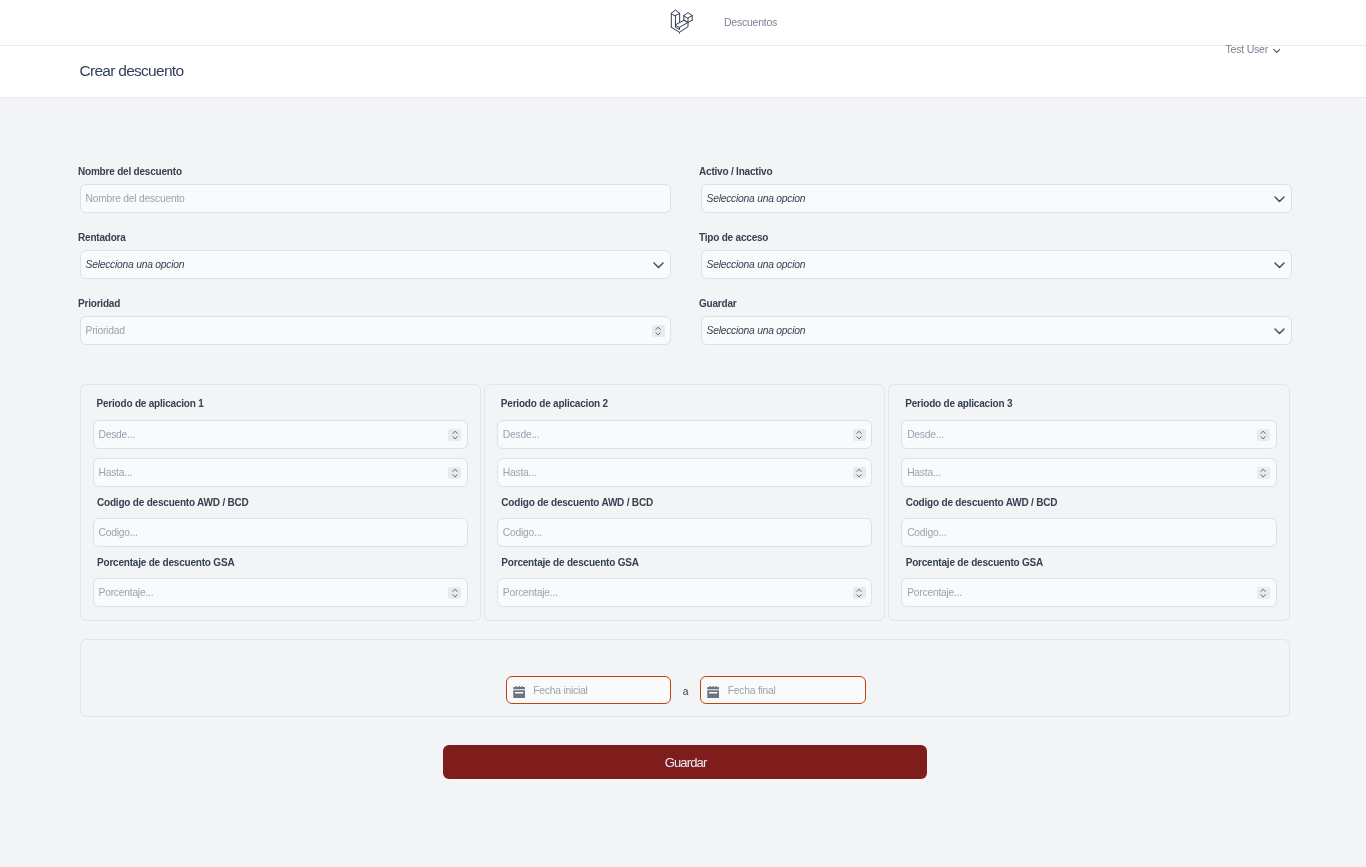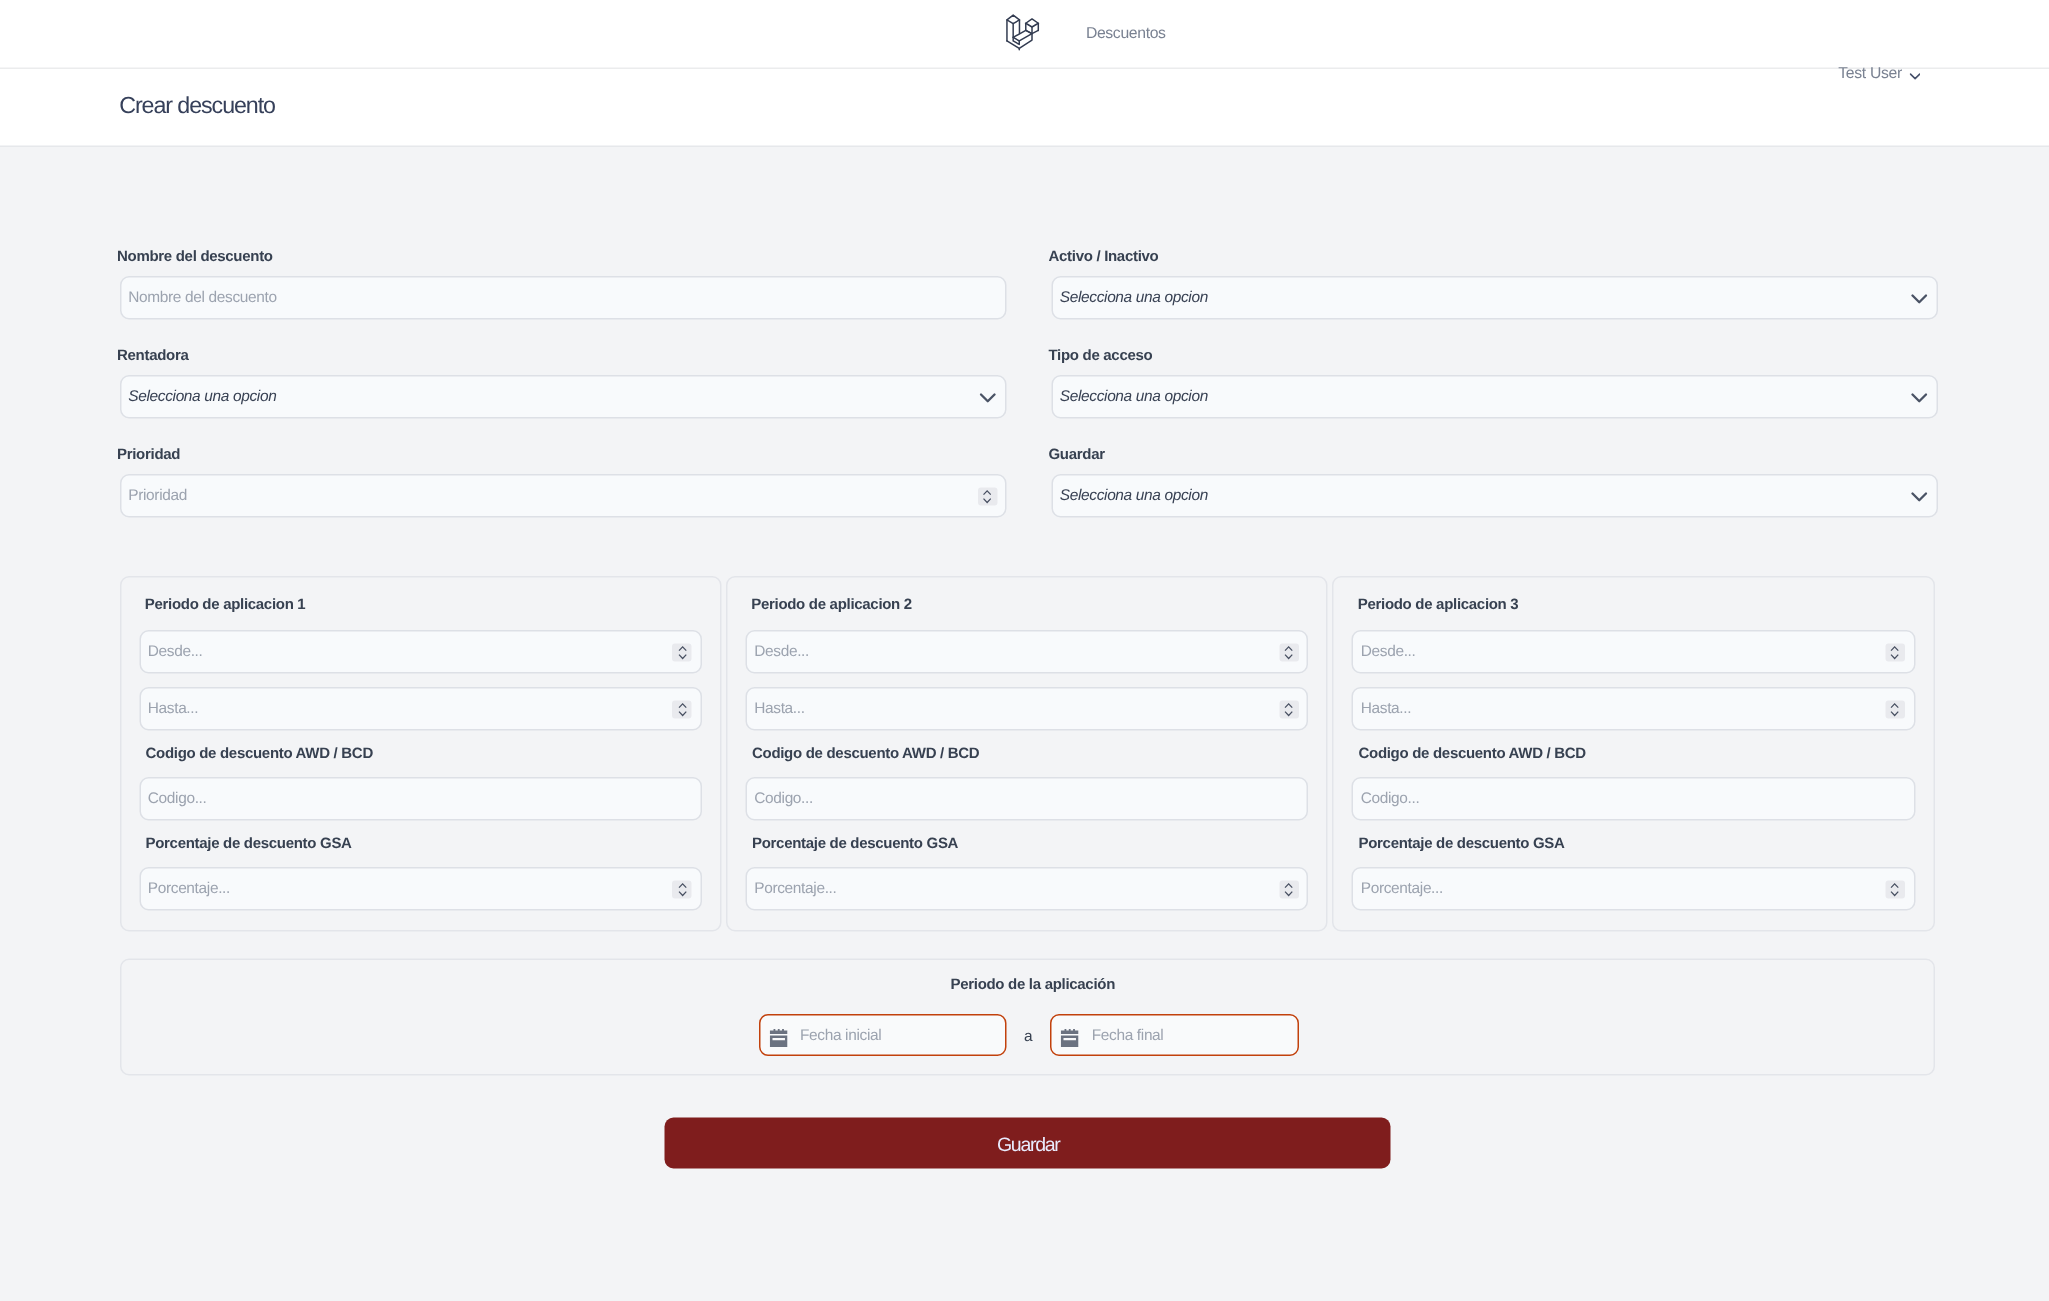--- a/index.html
+++ b/index.html
@@ -324,21 +324,20 @@
         <span class="spin">
             <svg viewBox="0 0 10 16" fill="none" stroke="currentColor" stroke-width="1.35" stroke-linecap="butt" stroke-linejoin="miter">
               <path d="M1.1 5.8 L5 1.7 L8.9 5.8"></path>
               <path d="M1.1 10.2 L5 14.3 L8.9 10.2"></path>
             </svg>
           </span>
       </div>
     </div>
   </div>
   <div class="period-panel">
-    <div class="period-title">Periodo de la aplicación</div>
     <div class="daterow">
       <div class="dateinput">
         <span class="cal">
             <svg viewBox="1.2 0.6 13.6 14.2" fill="currentColor">
               <path d="M4 0.6 h1.4 v1.6 h-1.4z M7.3 0.6 h1.4 v1.6 h-1.4z M10.6 0.6 h1.4 v1.6 h-1.4z"></path>
               <path d="M1.2 1.8 h13.6 v2.6 h-13.6z"></path>
               <path d="M1.2 5.6 h13.6 v9.2 h-13.6z M3.2 7.6 h9.6 v1.6 h-9.6z" fill-rule="evenodd"></path>
             </svg>
           </span>
         <span class="t">Fecha inicial</span>

